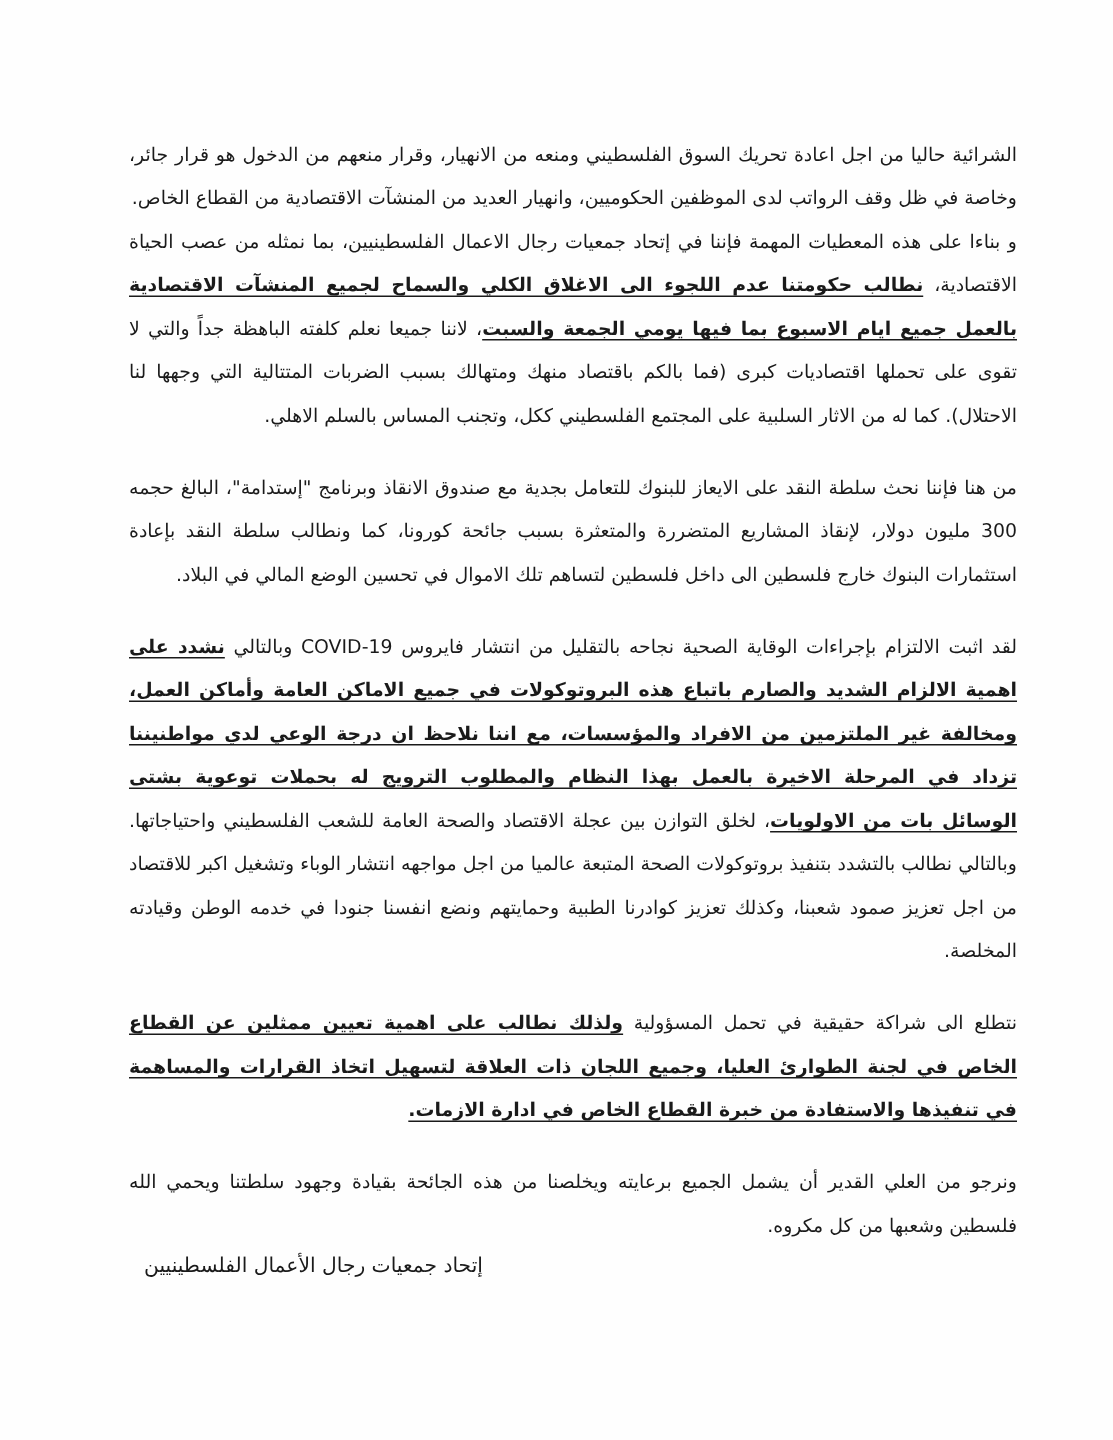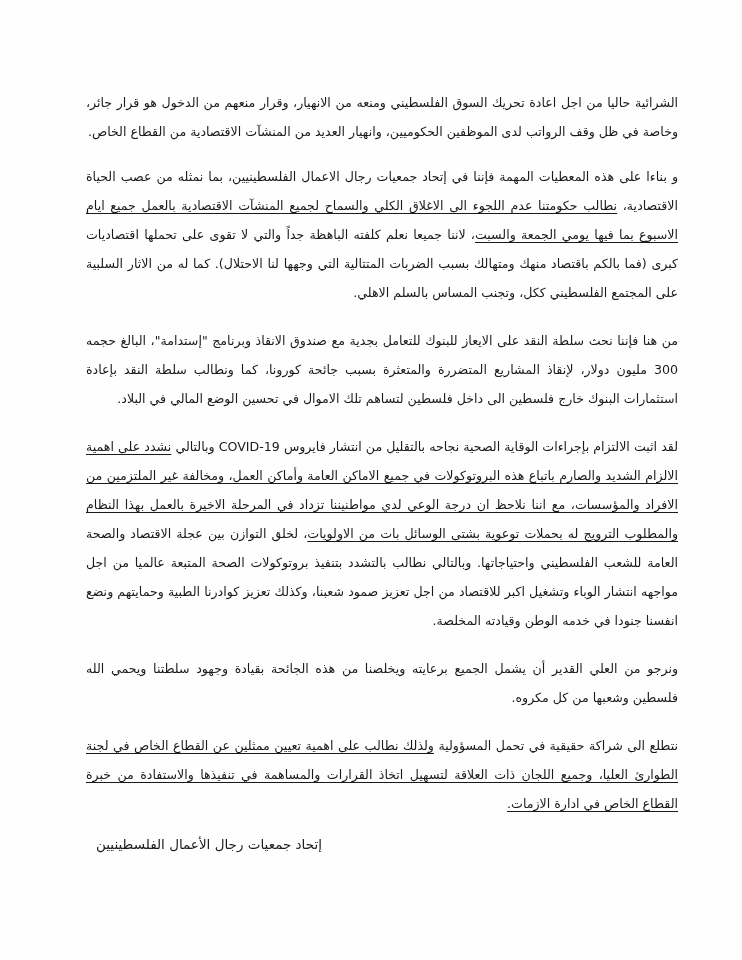--- a/index.html
+++ b/index.html
@@ -29,24 +29,24 @@
     top: 88px;
     direction: rtl;
     text-align: justify;
     text-align-last: right;
     font-size: 12.6px;
     line-height: 29px;
   }
   .para {
     margin: 0 0 19px 0;
   }
-  .para.p-first { margin-bottom: 16px; }
+  .para.p-first { margin-bottom: 0; }
   .run { }
   .run.emph {
-    font-weight: normal;
+    font-weight: bold;
     text-decoration: underline;
     text-decoration-thickness: 1px;
     text-underline-offset: 3px;
   }
   .signature {
     position: absolute;
     top: 836px;
     left: 96px;
     direction: rtl;
     font-size: 13.5px;
@@ -70,23 +70,23 @@
 
     <p class="para">
       <span class="run">من هنا فإننا نحث سلطة النقد على الايعاز للبنوك للتعامل بجدية مع صندوق الانقاذ وبرنامج "إستدامة"، البالغ حجمه 300 مليون دولار، لإنقاذ المشاريع المتضررة والمتعثرة بسبب جائحة كورونا، كما ونطالب سلطة النقد بإعادة استثمارات البنوك خارج فلسطين الى داخل فلسطين لتساهم تلك الاموال في تحسين الوضع المالي في البلاد.</span>
     </p>
 
     <p class="para">
       <span class="run">لقد اثبت الالتزام بإجراءات الوقاية الصحية نجاحه بالتقليل من انتشار فايروس COVID-19 وبالتالي </span><span class="run emph">نشدد على اهمية الالزام الشديد والصارم باتباع هذه البروتوكولات في جميع الاماكن العامة وأماكن العمل، ومخالفة غير الملتزمين من الافراد والمؤسسات، مع اننا نلاحظ ان درجة الوعي لدي مواطنيننا تزداد في المرحلة الاخيرة بالعمل بهذا النظام والمطلوب الترويج له بحملات توعوية بشتى الوسائل بات من الاولويات</span><span class="run">، لخلق التوازن بين عجلة الاقتصاد والصحة العامة للشعب الفلسطيني واحتياجاتها. وبالتالي نطالب بالتشدد بتنفيذ بروتوكولات الصحة المتبعة عالميا من اجل مواجهه انتشار الوباء وتشغيل اكبر للاقتصاد من اجل تعزيز صمود شعبنا، وكذلك تعزيز كوادرنا الطبية وحمايتهم ونضع انفسنا جنودا في خدمه الوطن وقيادته المخلصة.</span>
     </p>
 
     <p class="para">
-      <span class="run">ونرجو من العلي القدير أن يشمل الجميع برعايته ويخلصنا من هذه الجائحة بقيادة وجهود سلطتنا ويحمي الله فلسطين وشعبها من كل مكروه.</span>
+      <span class="run">نتطلع الى شراكة حقيقية في تحمل المسؤولية </span><span class="run emph">ولذلك نطالب على اهمية تعيين ممثلين عن القطاع الخاص في لجنة الطوارئ العليا، وجميع اللجان ذات العلاقة لتسهيل اتخاذ القرارات والمساهمة في تنفيذها والاستفادة من خبرة القطاع الخاص في ادارة الازمات.</span>
     </p>
 
     <p class="para">
-      <span class="run">نتطلع الى شراكة حقيقية في تحمل المسؤولية </span><span class="run emph">ولذلك نطالب على اهمية تعيين ممثلين عن القطاع الخاص في لجنة الطوارئ العليا، وجميع اللجان ذات العلاقة لتسهيل اتخاذ القرارات والمساهمة في تنفيذها والاستفادة من خبرة القطاع الخاص في ادارة الازمات.</span>
+      <span class="run">ونرجو من العلي القدير أن يشمل الجميع برعايته ويخلصنا من هذه الجائحة بقيادة وجهود سلطتنا ويحمي الله فلسطين وشعبها من كل مكروه.</span>
     </p>
 
   </div>
 
   <div class="signature">إتحاد جمعيات رجال الأعمال الفلسطينيين</div>
 </div>
 
 </body></html>

